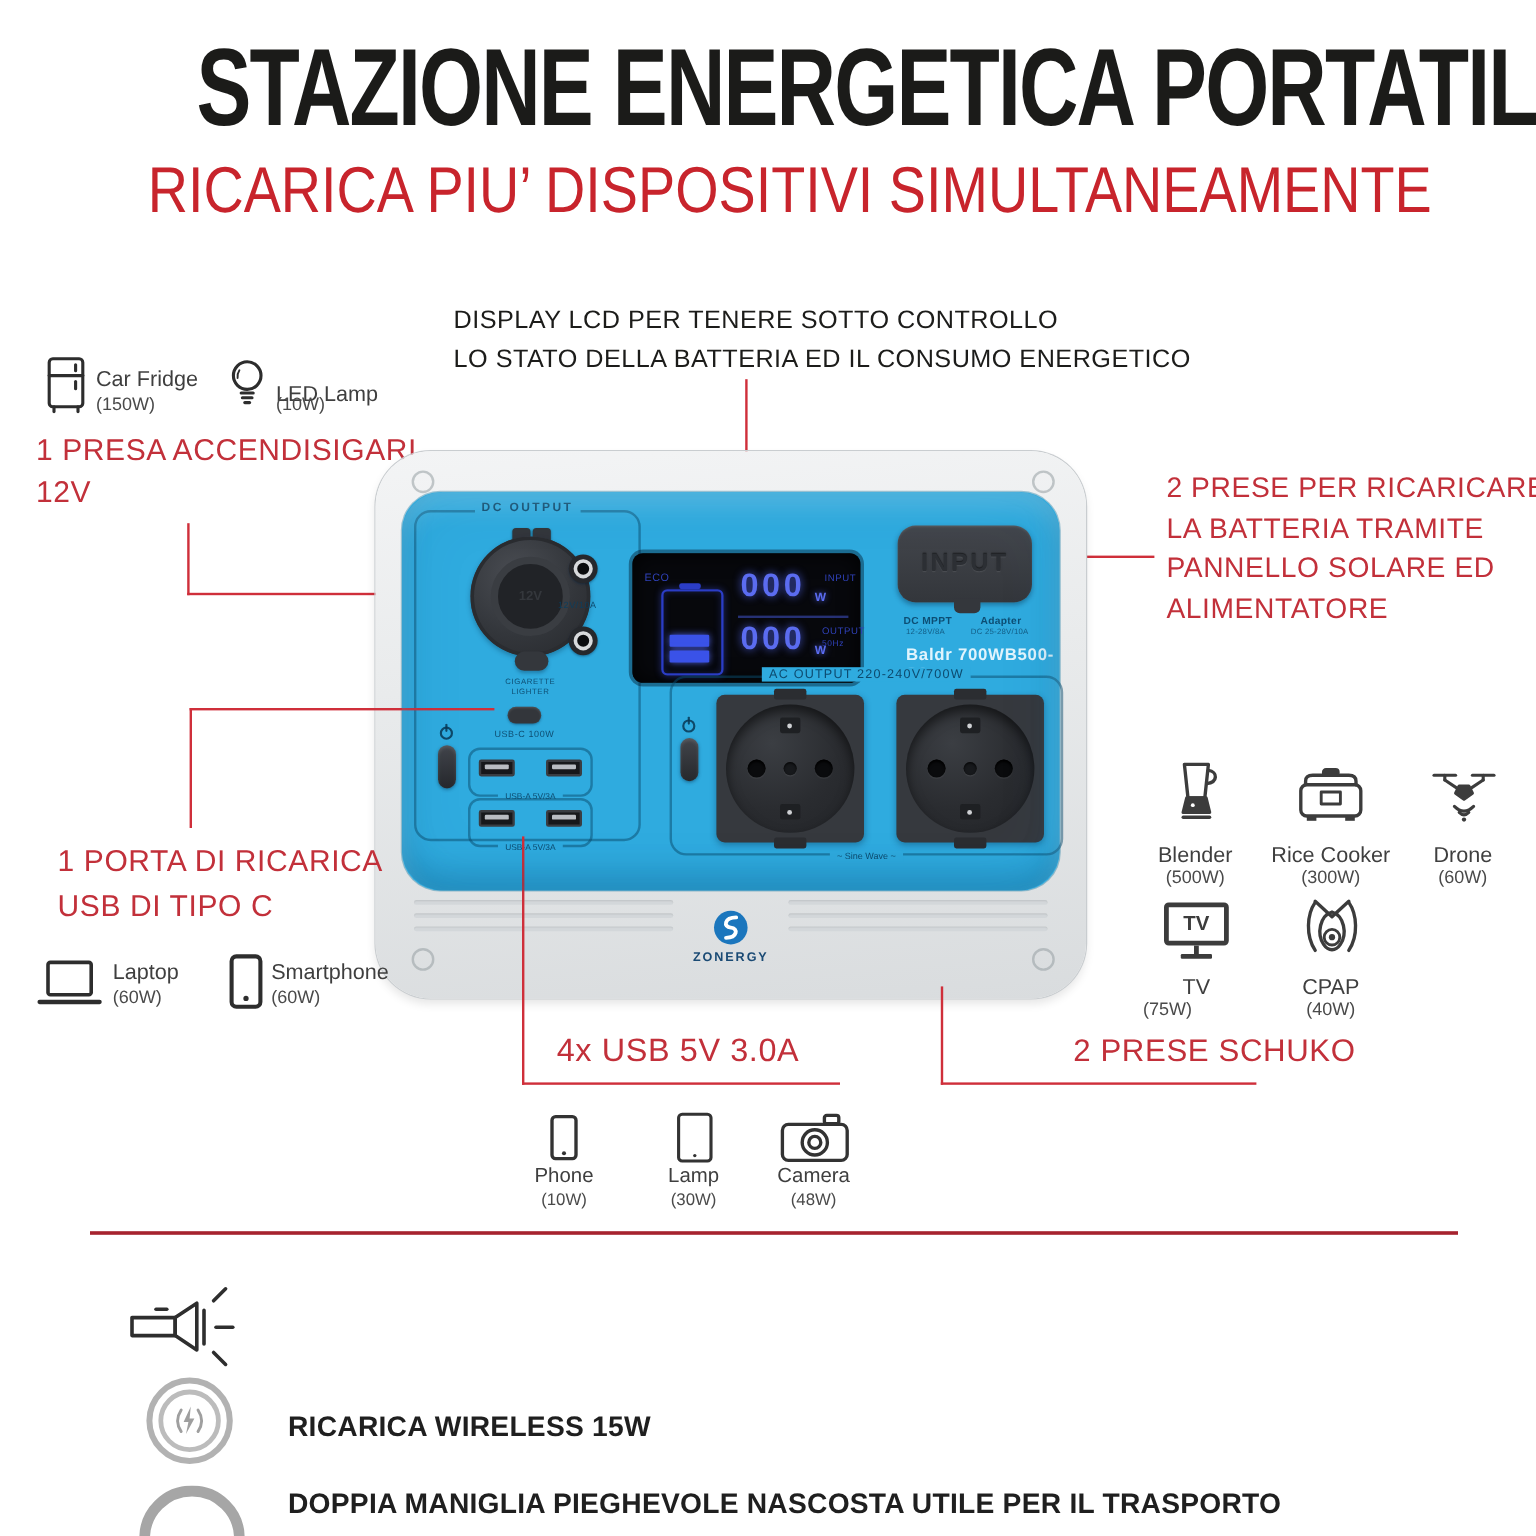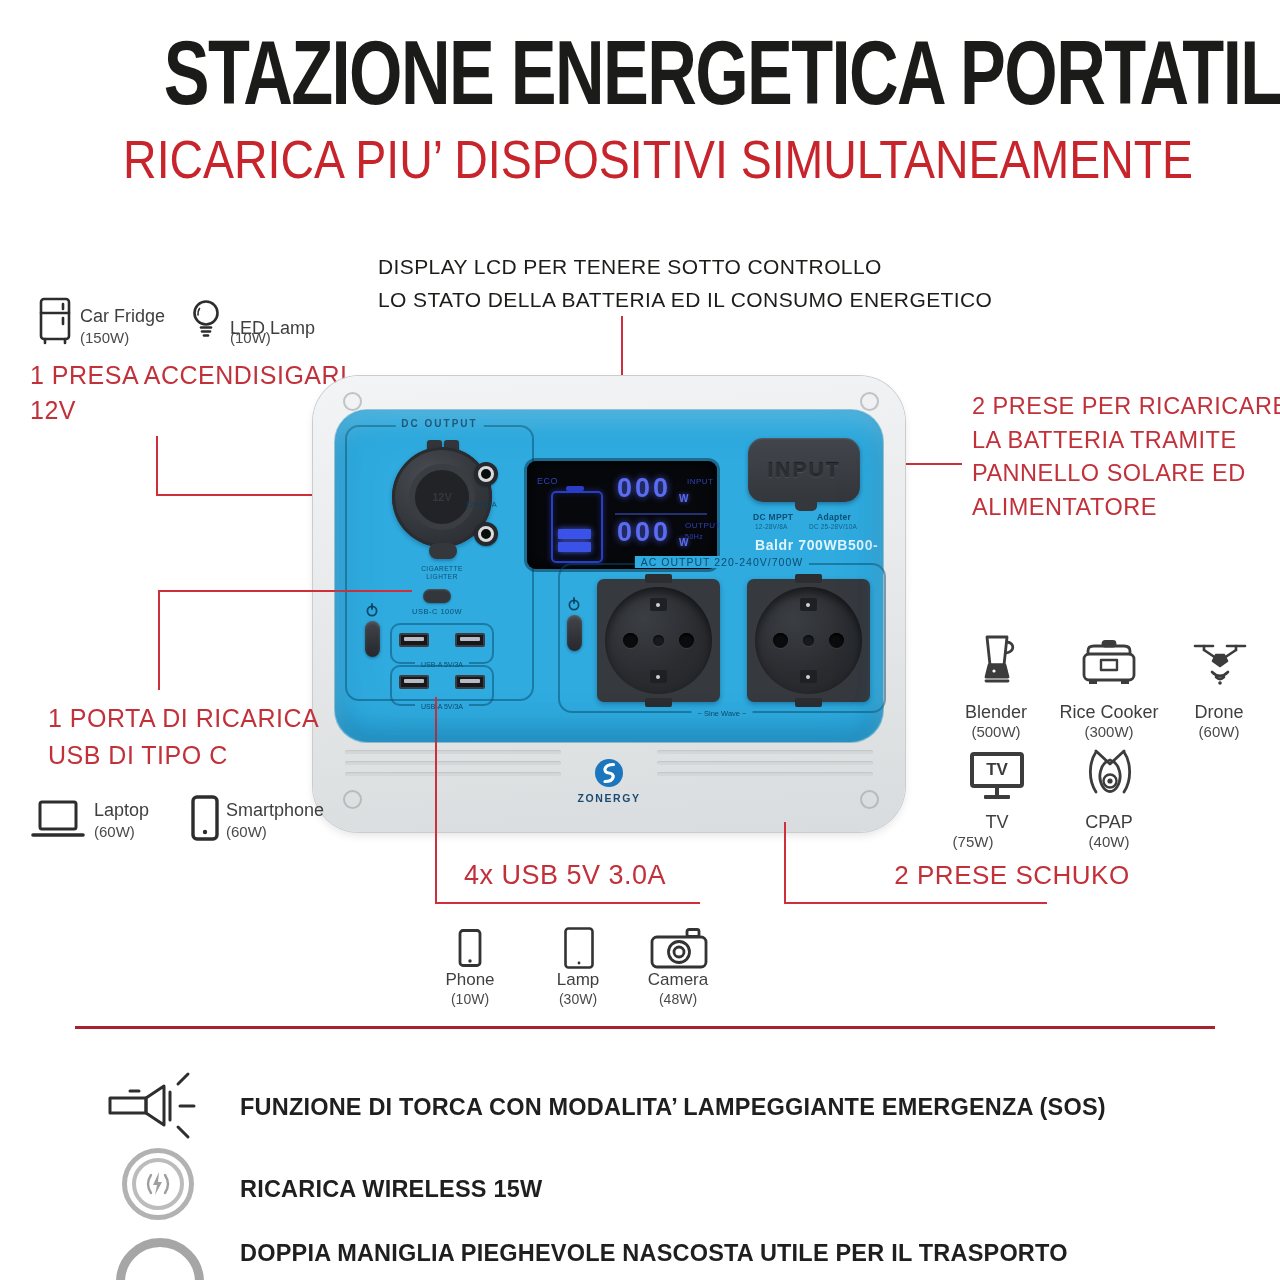--- a/index.html
+++ b/index.html
@@ -435,21 +435,20 @@
     <svg width="104" height="72" viewBox="0 0 104 72" fill="none" stroke="#2e2e2e" stroke-width="3" stroke-linecap="round" stroke-linejoin="round">
       <rect x="4" y="28" width="36" height="15"></rect>
       <path d="M40 28 L58 16 V55 L40 43 Z"></path>
       <line x1="64" y1="22" x2="64" y2="50"></line>
       <line x1="24" y1="21" x2="33" y2="21"></line>
       <line x1="72" y1="14" x2="82" y2="4"></line>
         <line x1="74" y1="36" x2="88" y2="36"></line>
         <line x1="72" y1="57" x2="82" y2="67"></line>
     </svg>
   </div>
-  <div class="abs feature-text" style="left:240px;top:1094px;">FUNZIONE DI TORCA CON MODALITA’ LAMPEGGIANTE EMERGENZA (SOS)</div>
 
   <div class="abs" style="left:122px;top:1148px;width:72px;height:72px;">
     <div class="ring abs" style="left:0;top:0;width:72px;height:72px;border:5px solid #b2b2b2;"></div>
     <div class="ring abs" style="left:10px;top:10px;width:52px;height:52px;border:4px solid #bcbcbc;"></div>
     <svg class="abs" style="left:16px;top:16px;" width="40" height="40" viewBox="0 0 40 40" fill="none" stroke="#9f9f9f" stroke-width="2.4" stroke-linecap="round">
       <path d="M13 11 Q7 20 13 29"></path>
         <path d="M27 11 Q33 20 27 29"></path>
       <polygon points="21,8 15,21 19,21 17,31 24,18 20,18" fill="#9f9f9f" stroke="none"></polygon>
     </svg>
   </div>

